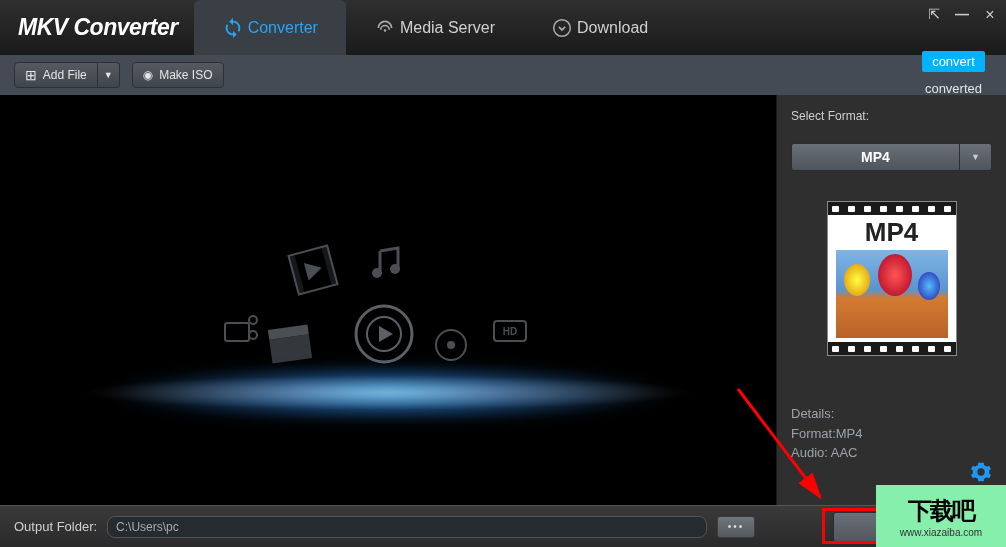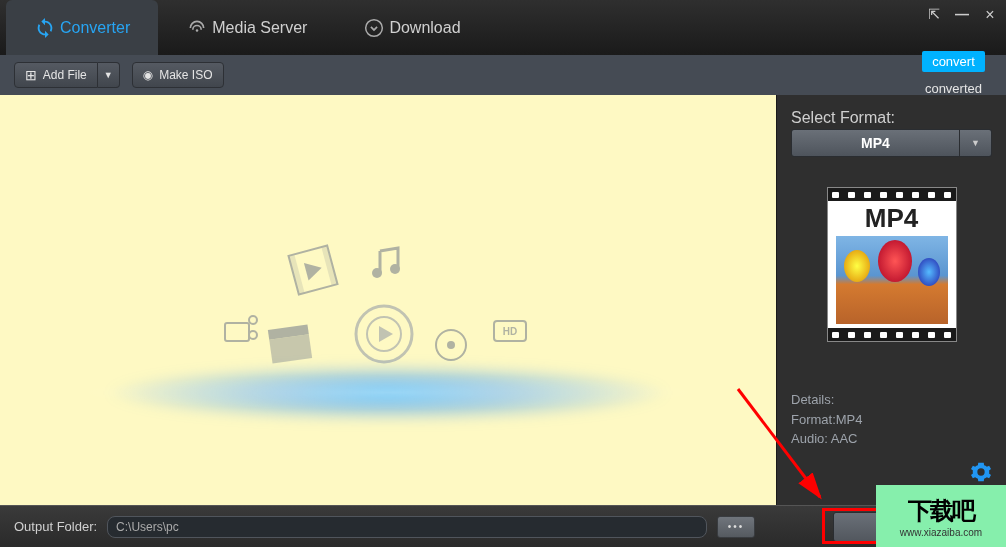--- a/index.html
+++ b/index.html
@@ -22,29 +22,29 @@
 .btn-group { display: flex; }
 .btn-group .btn:first-child { border-top-right-radius: 0; border-bottom-right-radius: 0; }
 .btn-group .btn.dd { border-top-left-radius: 0; border-bottom-left-radius: 0; border-left: none; padding: 4px 6px; }
 .toolbar .gap { width: 12px; }
 .toolbar-right { position: absolute; right: 14px; display: flex; gap: 6px; align-items: center; flex-direction: column; }
 .tab-btn-active { background: #00b2ff; color: #fff; padding: 3px 10px; font-size: 13px; border-radius: 2px; }
 .tab-btn { color: #e5e5e5; padding: 3px 10px; font-size: 13px; }
 
 
 .body { display: flex; height: 410px; }
-.main { flex: 1; background: #fef9c3; position: relative; overflow: hidden; display: flex; align-items: center; justify-content: center; }
+.main { flex: 1; background: #000000; position: relative; overflow: hidden; display: flex; align-items: center; justify-content: center; }
 .glow { position: absolute; width: 570px; height: 60px; background: radial-gradient(ellipse at center, rgba(50,180,255,0.9) 0%, rgba(50,150,255,0.5) 30%, rgba(50,120,200,0) 70%); filter: blur(6px); top: 268px; }
 .glow2 { position: absolute; width: 620px; height: 35px; background: radial-gradient(ellipse at center, rgba(255,255,255,0.35) 0%, rgba(100,180,255,0) 70%); top: 280px; }
 .icons-cloud { position: absolute; top: 160px; color: #7d848d; }
 .icons-cloud svg { position: absolute; fill: #7d848d; opacity: 0.6; }
 
 
 .sidebar { width: 230px; background: #2f2f2f; border-left: 1px solid #1a1a1a; padding: 14px; position: relative; color: #b0b0b0; }
-.side-label { font-size: 16px; color: #cfcfcf; margin-bottom: 2px; }
+.side-label { font-size: 12px; color: #cfcfcf; margin-bottom: 20px; }
 .fmt-select { display: flex; height: 28px; }
 .fmt-select .sel { flex: 1; background: linear-gradient(#6a7078, #4e545c); border: 1px solid #2a2d31; border-radius: 3px 0 0 3px; color: #fff; font-size: 14px; font-weight: bold; display: flex; align-items: center; justify-content: center; }
 .fmt-select .dd { width: 32px; background: linear-gradient(#6a7078, #4e545c); border: 1px solid #2a2d31; border-left: none; border-radius: 0 3px 3px 0; display: flex; align-items: center; justify-content: center; color: #ccc; }
 .preview { margin-top: 30px; display: flex; justify-content: center; }
 .preview-box { width: 130px; height: 155px; background: #fff; border: 1px solid #888; position: relative; padding: 0; overflow: hidden; }
 .film-head { height: 13px; background: #1a1a1a; display: flex; justify-content: space-around; align-items: center; }
 .film-head span { width: 7px; height: 6px; background: #fff; border-radius: 1px; }
 .film-foot { position: absolute; bottom: 0; width: 100%; }
 .mp4text { text-align: center; font-size: 26px; font-weight: bold; color: #222; font-family: Arial Black, Arial; padding: 2px 0; }
 .imgscene { height: 88px; background: linear-gradient(#7fb5e5 0%, #5a95d0 45%, #d47a30 55%, #b8632a 100%); position: relative; margin: 0 8px; overflow: hidden; }
@@ -65,20 +65,21 @@
 .wm .ch { font-size: 24px; font-weight: 900; color: #000; letter-spacing: -2px; }
 .wm .url { font-size: 10px; color: #333; }
 .arrow { position: absolute; right: 168px; bottom: 38px; z-index: 55; pointer-events: none; }
 .plus { font-size: 14px; line-height: 1; }
 .tri { font-size: 9px; }
 </style>
 </head>
 <body>
 
 <div class="header">
+  <div class="app-title">MKV Converter</div>
   <div class="tabs">
     <div class="tab active">
       <span class="tab-icon">
         <svg viewBox="0 0 24 24" width="22" height="22">
             <path fill="#27a5f3" d="M12 4V1L8 5l4 4V6c3.3 0 6 2.7 6 6 0 1-.3 2-.7 2.8l1.5 1.5C19.5 15 20 13.6 20 12c0-4.4-3.6-8-8-8zm0 14c-3.3 0-6-2.7-6-6 0-1 .3-2 .7-2.8L5.2 7.7C4.5 9 4 10.4 4 12c0 4.4 3.6 8 8 8v3l4-4-4-4v3z"></path>
           </svg>
       </span>
       <span class="tabtext">Converter</span>
     </div>
     <div class="tab">

